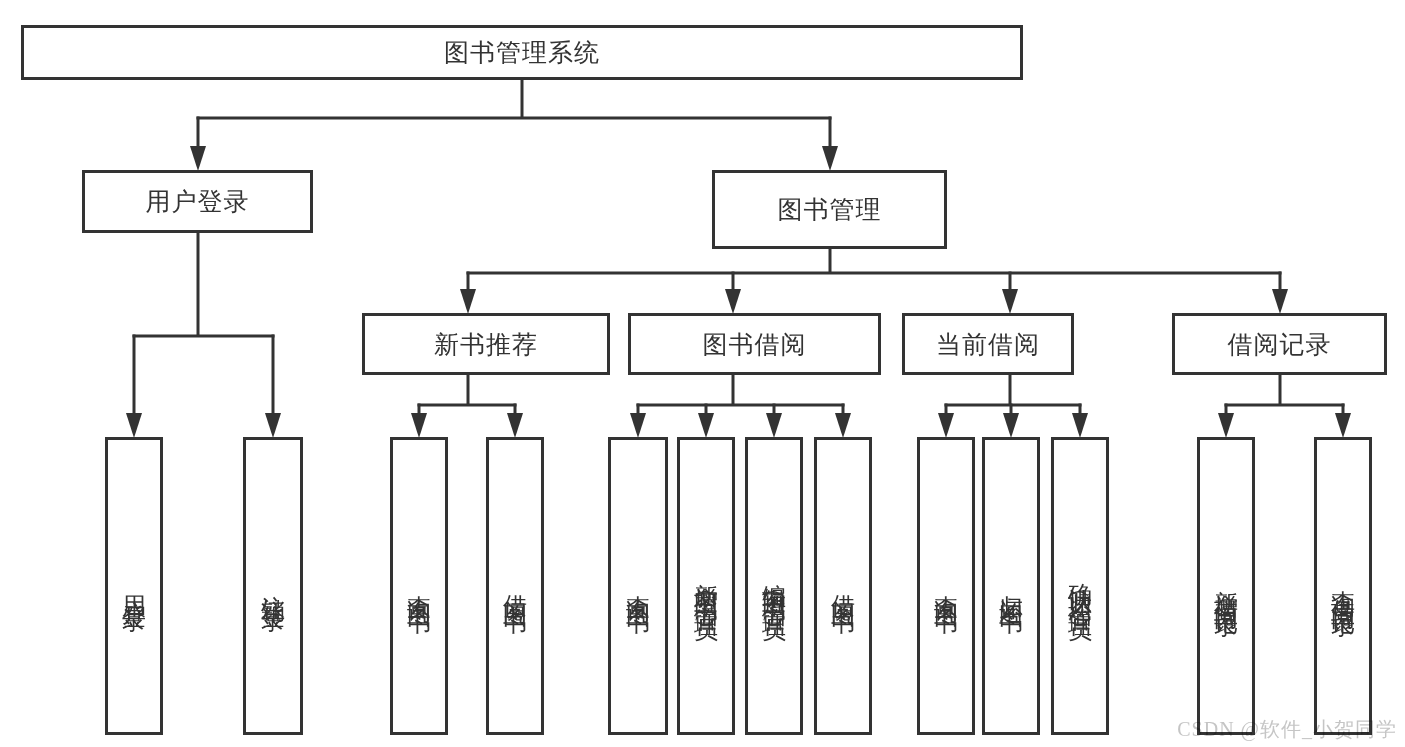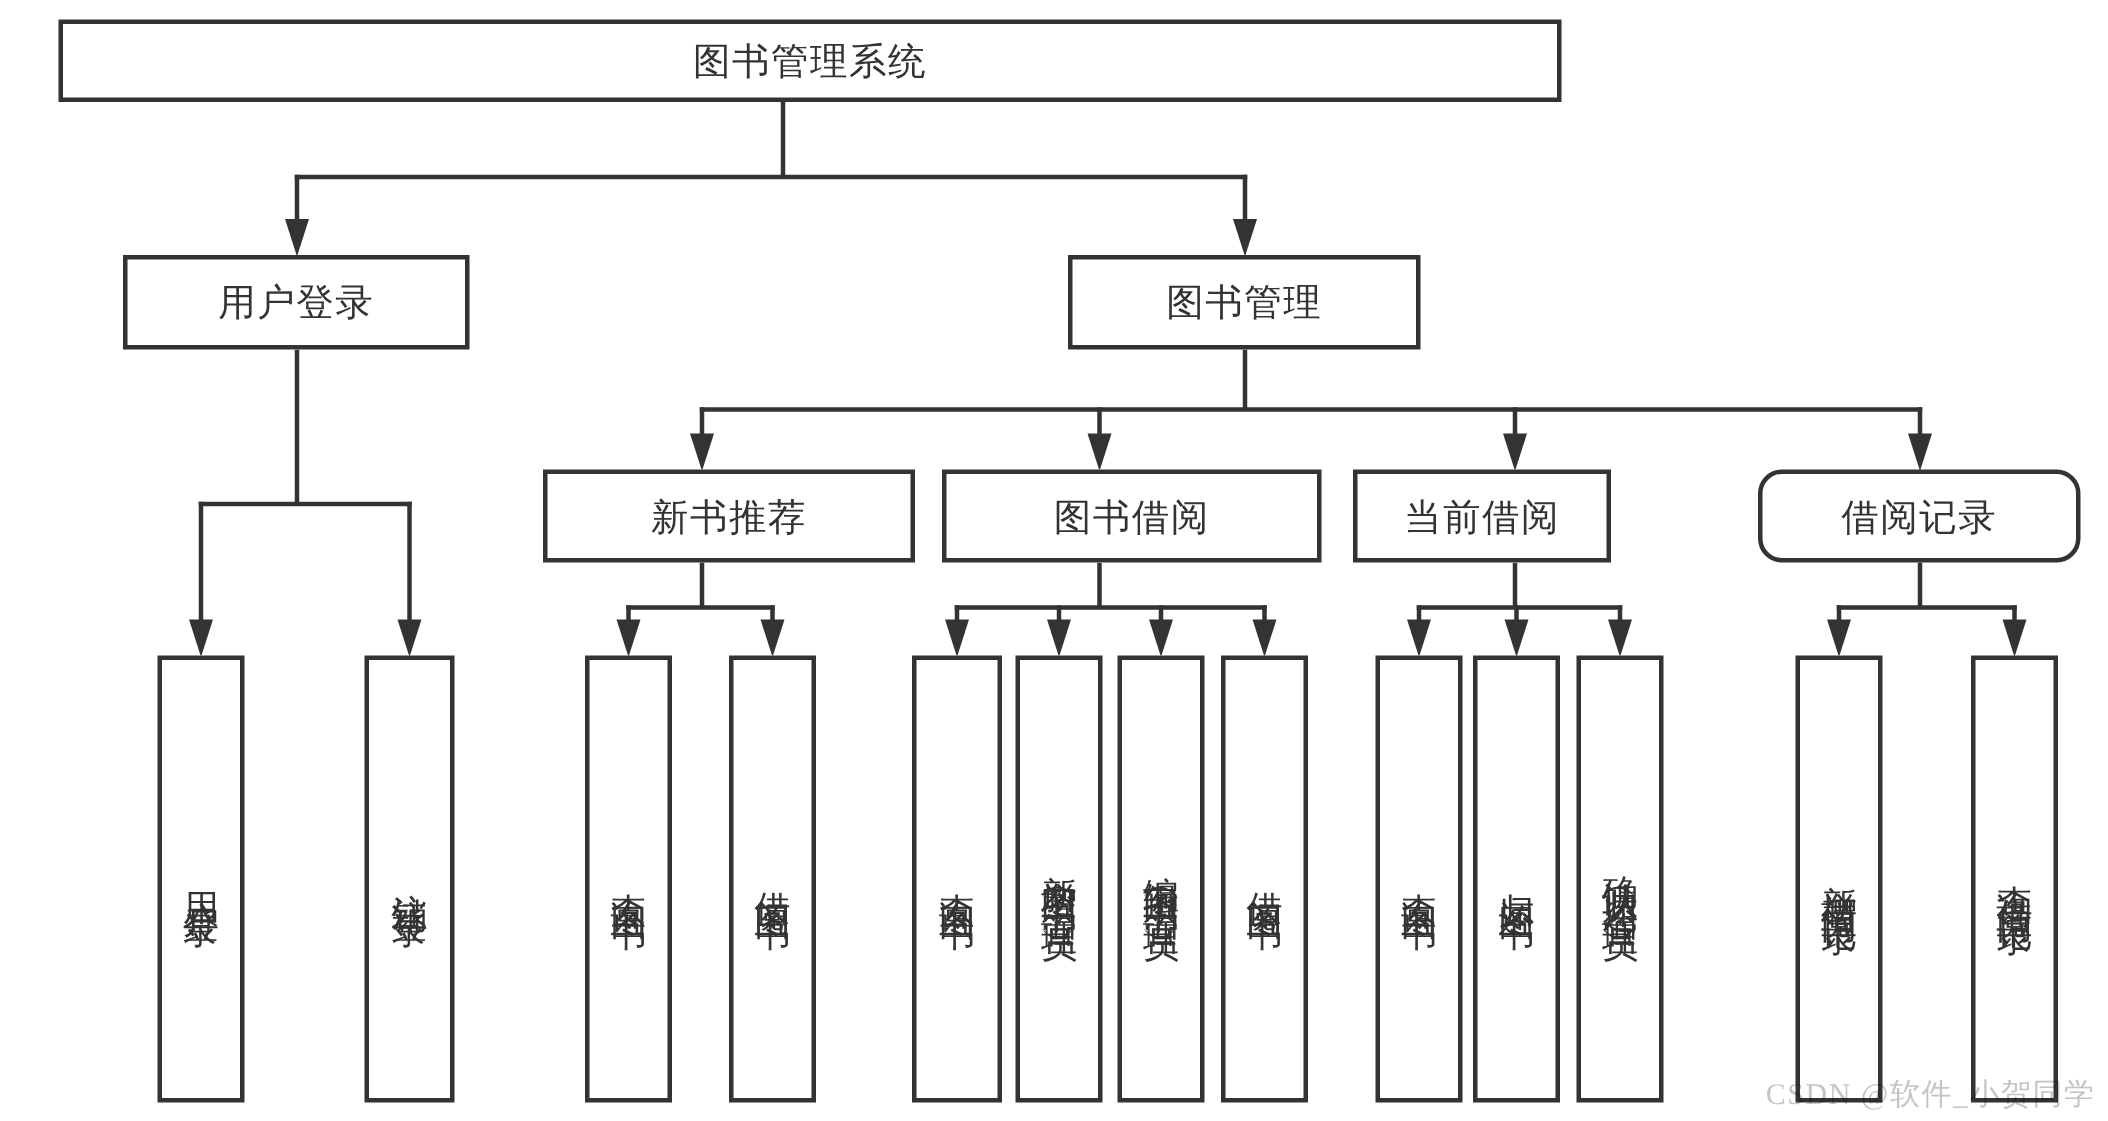--- a/index.html
+++ b/index.html
@@ -136,41 +136,41 @@
       <polygon points="766,413 782,413 774,438"></polygon>
       <polygon points="835,413 851,413 843,438"></polygon>
       <polygon points="938,413 954,413 946,438"></polygon>
       <polygon points="1003,413 1019,413 1011,438"></polygon>
       <polygon points="1072,413 1088,413 1080,438"></polygon>
       <polygon points="1218,413 1234,413 1226,438"></polygon>
       <polygon points="1335,413 1351,413 1343,438"></polygon>
     </g>
   </svg>
 
-  <div class="hbox" style="left:21px; top:13px; width:1002px; height:55px;margin-left:18px;">
+  <div class="hbox" style="left:21px; top:25px; width:1002px; height:55px;">
     <span>图书管理系统</span>
   </div>
 
   <div class="hbox" style="left:82px; top:170px; width:231px; height:63px;">
     <span>用户登录</span>
   </div>
-  <div class="hbox" style="left:712px; top:170px; width:235px; height:63px;">
+  <div class="hbox" style="left:712px; top:170px; width:235px; height:79px;">
     <span>图书管理</span>
   </div>
 
   <div class="hbox" style="left:362px; top:313px; width:248px; height:62px;">
     <span>新书推荐</span>
   </div>
   <div class="hbox" style="left:628px; top:313px; width:253px; height:62px;">
     <span>图书借阅</span>
   </div>
   <div class="hbox" style="left:902px; top:313px; width:172px; height:62px;">
     <span>当前借阅</span>
   </div>
-  <div class="hbox" style="left:1172px; top:313px; width:215px; height:62px;border-radius:16px;">
+  <div class="hbox" style="left:1172px; top:313px; width:215px; height:62px;">
     <span>借阅记录</span>
   </div>
 
   <div class="vbox" style="left:105px; width:58px;">
     <span class="vtext">用户登录</span>
   </div>
   <div class="vbox" style="left:243px; width:60px;">
     <span class="vtext">注销登录</span>
   </div>
 

